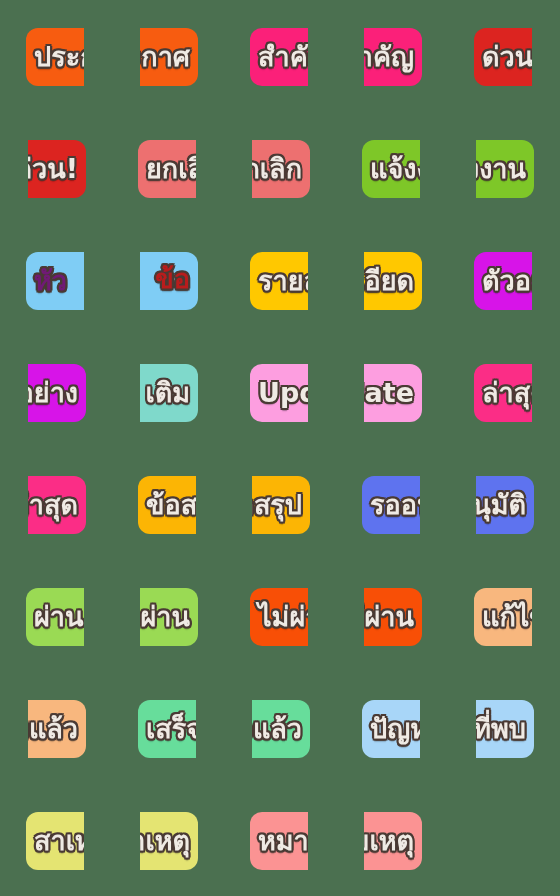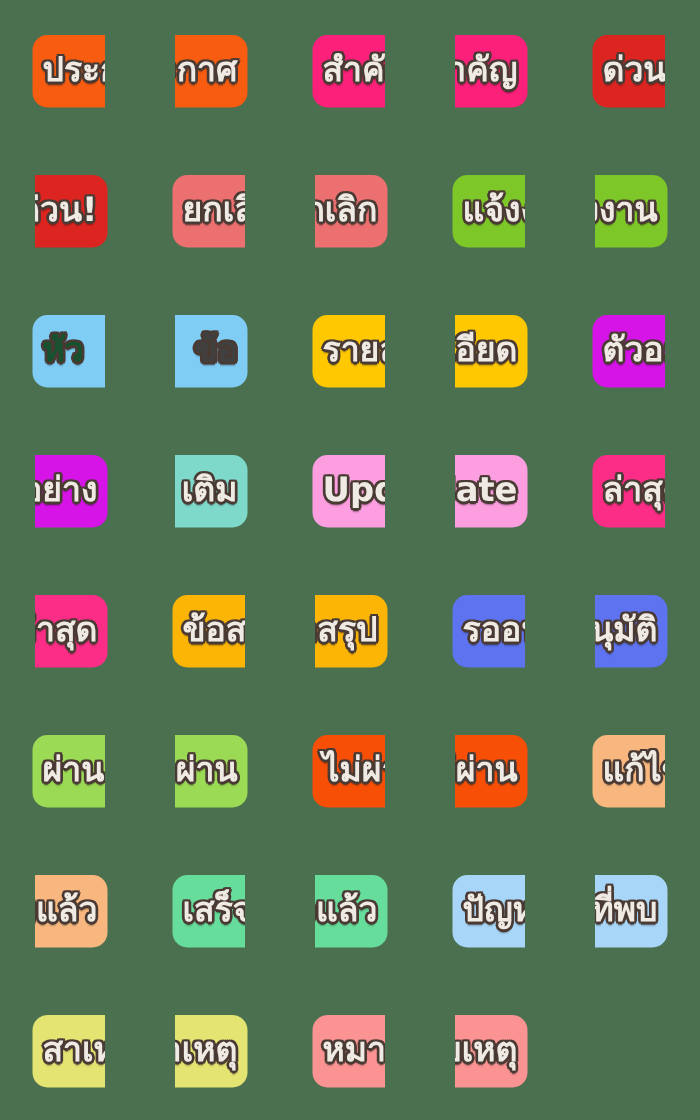--- a/index.html
+++ b/index.html
@@ -130,26 +130,26 @@
         <div class="ribbon" style="color: rgb(239, 234, 228);">แจ้งงาน</div>
       </div>
     </div>
     <div class="cell">
       <div class="tile half-right" style="background: rgb(126, 199, 40);">
         <div class="ribbon" style="color: rgb(239, 234, 228);">แจ้งงาน</div>
       </div>
     </div>
     <div class="cell">
       <div class="tile half-left" style="background: rgb(127, 205, 245);">
-        <div class="ribbon" style="color: #14532d;">หัว</div>
+        <div class="ribbon" style="color: #701a75;">หัว</div>
       </div>
     </div>
     <div class="cell">
       <div class="tile half-right" style="background: rgb(127, 205, 245);">
-        <div class="ribbon" style="color: #404040;">ข้อ</div>
+        <div class="ribbon" style="color: #b91c1c; font-family: Liberation Mono, monospace;">ข้อ</div>
       </div>
     </div>
     <div class="cell">
       <div class="tile half-left" style="background: rgb(255, 200, 0);">
         <div class="ribbon" style="color: rgb(239, 234, 228);">รายละเอียด</div>
       </div>
     </div>
     <div class="cell">
       <div class="tile half-right" style="background: rgb(255, 200, 0);">
         <div class="ribbon" style="color: rgb(239, 234, 228);">รายละเอียด</div>

